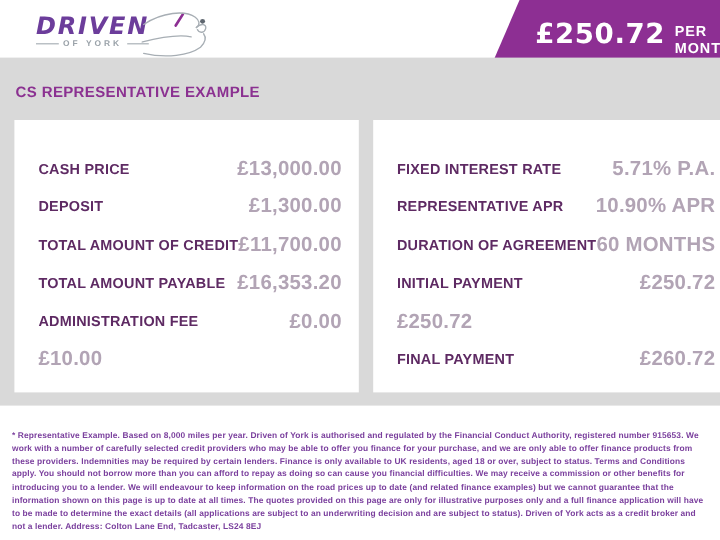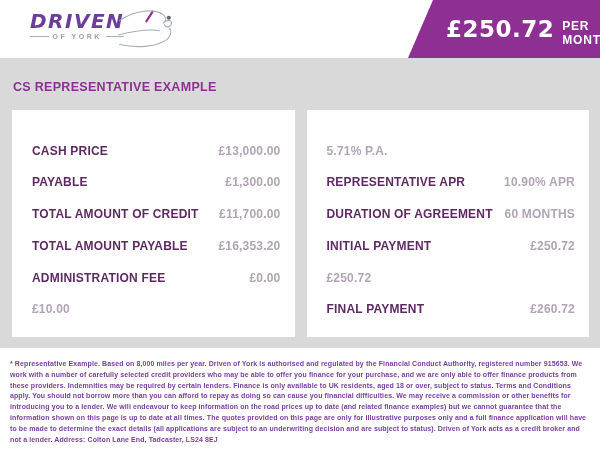--- a/index.html
+++ b/index.html
@@ -61,21 +61,21 @@
     letter-spacing: 0.5px;
   }
   .price-suffix {
     font-size: 12px; font-weight: 700;
     letter-spacing: 0.8px;
     margin-left: 8px; margin-top: 7px;
   }
 
   
   .example-section {
-    position: absolute; top: 58px; left: 0;
+    position: absolute; top: 48px; left: 0;
     width: 600px; height: 290px;
     background: #d9d9d9;
   }
   .example-title {
     position: absolute; top: 22px; left: 13px;
     font-size: 12.5px; font-weight: 700;
     letter-spacing: 0.3px;
     color: #8b3191;
   }
   .cards {
@@ -94,21 +94,21 @@
     height: 33px;
     display: flex; align-items: center; justify-content: space-between;
   }
   .row-label {
     font-size: 12px; font-weight: 700;
     letter-spacing: 0.2px;
     color: #5e2a63;
     white-space: nowrap;
   }
   .row-value {
-    font-size: 12px; font-weight: 700;
+    font-size: 17px; font-weight: 700;
     letter-spacing: 0.2px;
     color: #b2a4b5;
     white-space: nowrap;
     text-align: left;
   }
 
   
   .footer {
     position: absolute; top: 348px; left: 0;
     width: 600px; height: 102px;
@@ -160,21 +160,21 @@
     <div class="example-title">CS REPRESENTATIVE EXAMPLE</div>
 
     <div class="cards">
 
       <div class="card">
         <div class="row">
           <span class="row-label">CASH PRICE</span>
           <span class="row-value">£13,000.00</span>
         </div>
         <div class="row">
-          <span class="row-label">PAYABLE</span>
+          <span class="row-label">DEPOSIT</span>
           <span class="row-value">£1,300.00</span>
         </div>
         <div class="row">
           <span class="row-label">TOTAL AMOUNT OF CREDIT</span>
           <span class="row-value">£11,700.00</span>
         </div>
         <div class="row">
           <span class="row-label">TOTAL AMOUNT PAYABLE</span>
           <span class="row-value">£16,353.20</span>
         </div>
@@ -182,20 +182,21 @@
           <span class="row-label">ADMINISTRATION FEE</span>
           <span class="row-value">£0.00</span>
         </div>
         <div class="row">
           <span class="row-value">£10.00</span>
         </div>
       </div>
 
       <div class="card">
         <div class="row">
+          <span class="row-label">FIXED INTEREST RATE</span>
           <span class="row-value">5.71% P.A.</span>
         </div>
         <div class="row">
           <span class="row-label">REPRESENTATIVE APR</span>
           <span class="row-value">10.90% APR</span>
         </div>
         <div class="row">
           <span class="row-label">DURATION OF AGREEMENT</span>
           <span class="row-value">60 MONTHS</span>
         </div>

